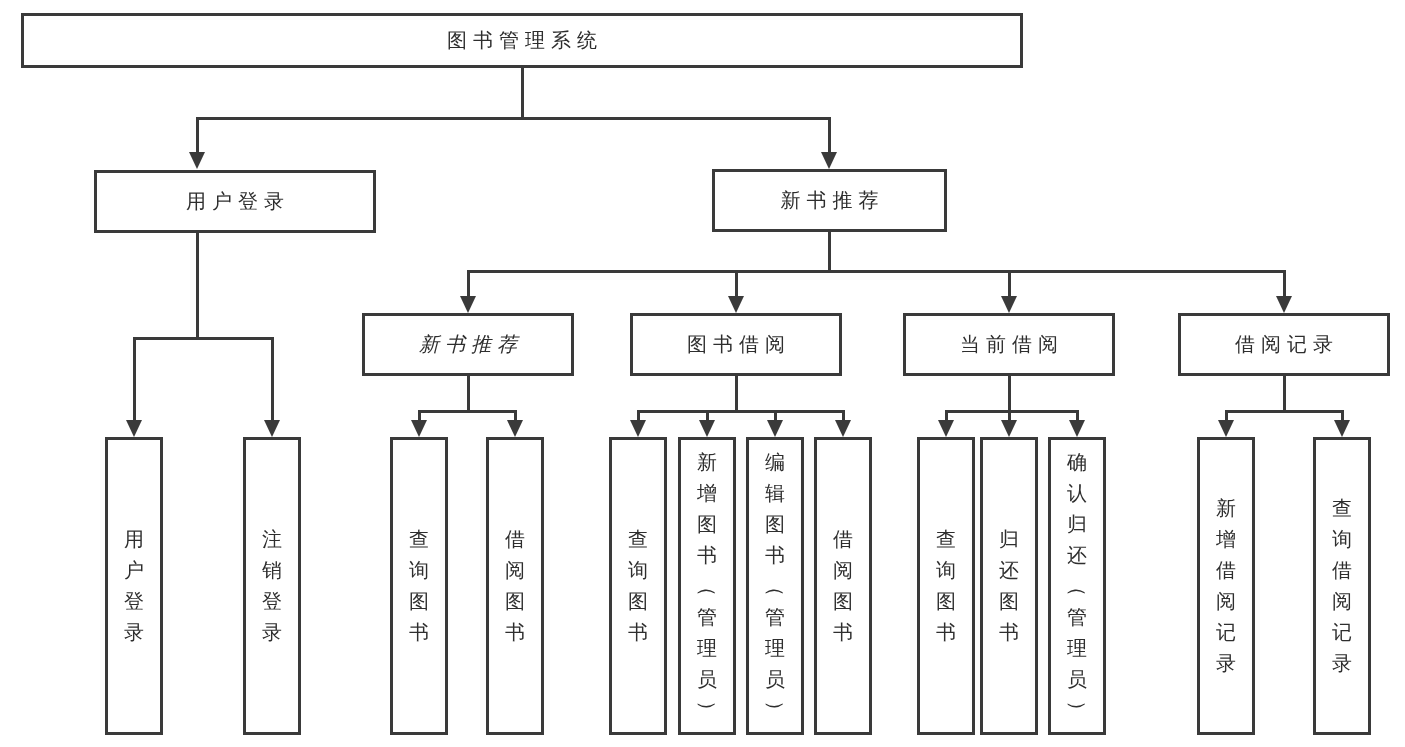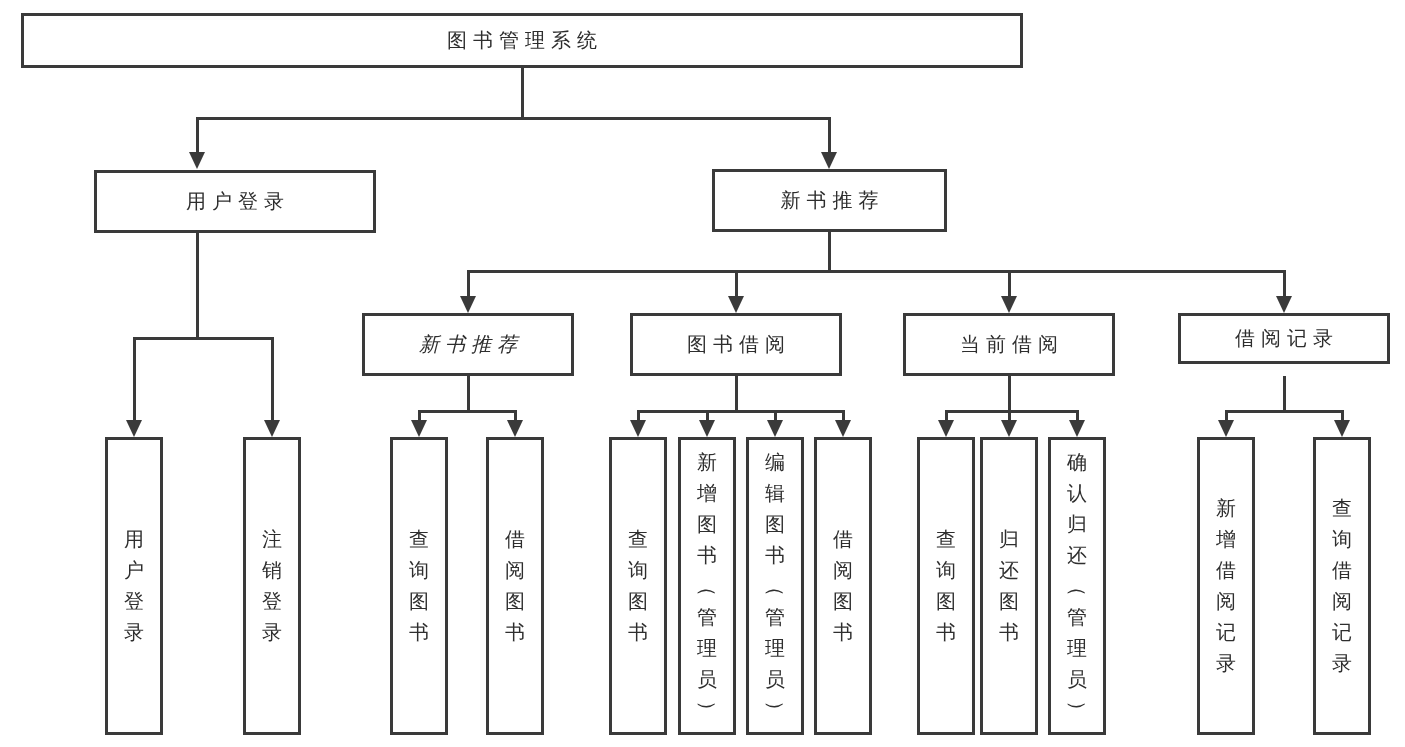--- a/index.html
+++ b/index.html
@@ -96,21 +96,21 @@
 
   <div class="box hbox" style="left:362px;top:313px;width:212px;height:63px;font-style:italic;">
     <span>新书推荐</span>
   </div>
   <div class="box hbox" style="left:903px;top:313px;width:212px;height:63px;">
     <span>当前借阅</span>
   </div>
   <div class="box hbox" style="left:630px;top:313px;width:212px;height:63px;">
     <span>图书借阅</span>
   </div>
-  <div class="box hbox" style="left:1178px;top:313px;width:212px;height:51px;">
+  <div class="box hbox" style="left:1178px;top:313px;width:212px;height:63px;">
     <span>借阅记录</span>
   </div>
 
   <div class="vline" style="left:467px;top:376px;height:36px;"></div>
   <div class="hline" style="left:418px;top:410px;width:99px;"></div>
   <div class="vline" style="left:418px;top:410px;height:13px;"></div>
   <div class="arrow" style="left:411px;top:420px;"></div>
   <div class="vline" style="left:514px;top:410px;height:13px;"></div>
   <div class="arrow" style="left:507px;top:420px;"></div>
 

